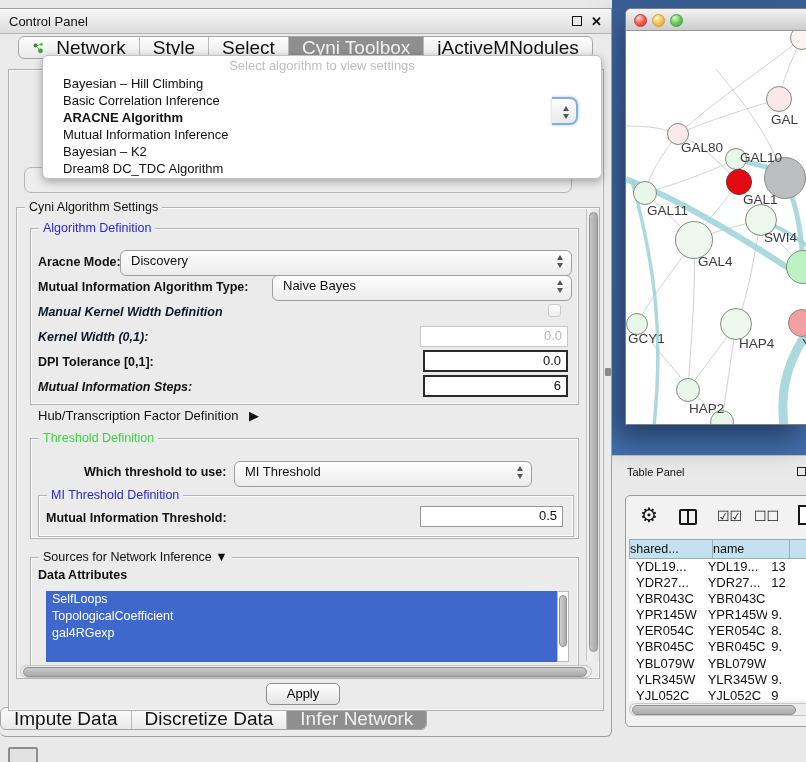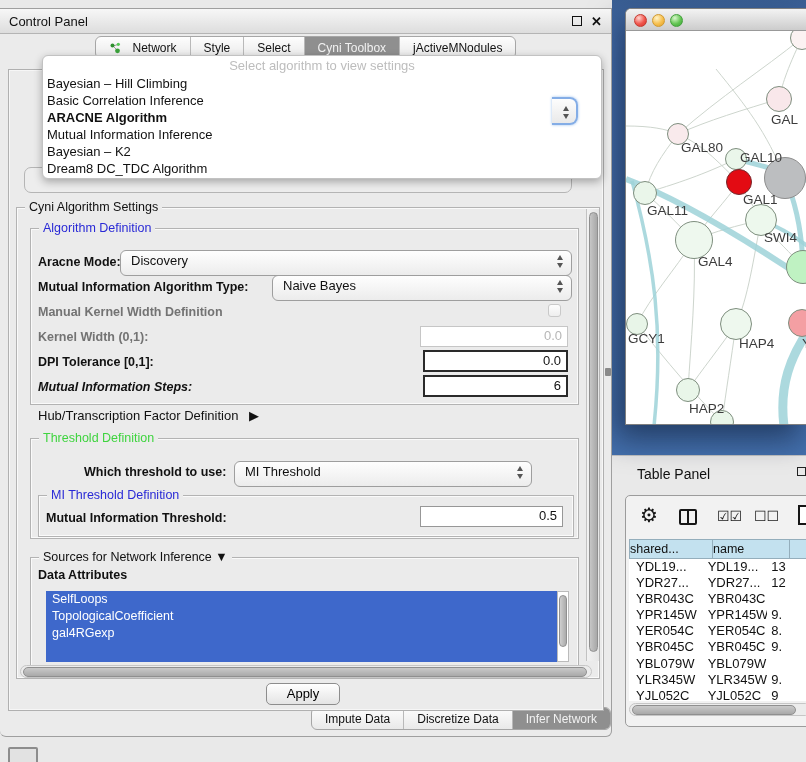--- a/index.html
+++ b/index.html
@@ -12,38 +12,38 @@
   .cp-titlebar { position:absolute; left:0; top:0; width:100%; height:25px;
     background:linear-gradient(#f7f7f7,#dddddd); border-bottom:1px solid #b4b4b4;
     display:flex; align-items:center; padding:0 9px; font-size:13px; }
   .cp-title { flex:1; }
   .float-icon { width:10px; height:10px; border:1.5px solid #111; margin-right:9px; }
   .close-icon { font-size:13px; font-weight:bold; }
 
   .tab-row { position:absolute; left:0; top:27px; width:100%; display:flex; justify-content:center; }
   .tab-group { display:flex; border:1px solid #a6a6a6; border-radius:6px; overflow:hidden;
     background:linear-gradient(#fdfdfd,#e9e9e9); height:23px; }
-  .tab { padding:0 13px; font-size:12px; line-height:22px; border-right:1px solid #b9b9b9;
+  .tab { padding:0 13px; font-size:19px; line-height:22px; border-right:1px solid #b9b9b9;
     display:flex; align-items:center; gap:12px; white-space:nowrap; }
   .tab:last-child { border-right:none; }
   .tab.selected { background:#8f8f8f; color:#f2f2f2; }
 
   .content-frame { position:absolute; left:8px; top:60px; width:596px; height:642px;
     border:1px solid #b0b0b0; box-shadow:inset 0 0 0 1px #f6f6f6; background:#ebebeb; z-index:1; }
 
   
   .group { position:absolute; border:1px solid #b3b3b3; box-shadow:inset 0 0 0 1px #fafafa; z-index:2; }
   .group-title { position:absolute; top:-8px; left:8px; background:#ebebeb; padding:0 4px;
     font-size:12.5px; white-space:nowrap; }
   .t-blue { color:#2929d6; }
   .t-green { color:#3fd43f; }
 
   .lbl { position:absolute; font-size:12.5px; font-weight:bold; white-space:nowrap; z-index:3; }
   .lbl.plain { font-weight:normal; font-size:13px; }
-  .lbl.dis { color:#737373; }
+  .lbl.dis { color:#0f172a;font-style:italic; }
 
   .combo { position:absolute; height:26px; border:1px solid #9e9e9e; border-radius:6px;
     background:linear-gradient(#fefefe,#ececec); font-size:13px; line-height:20px;
     padding-left:10px; z-index:3; }
   .ud { position:absolute; right:7px; top:4px; width:7px; height:14px; }
   .ud::before { content:""; position:absolute; left:0; top:0; border-left:3.5px solid transparent;
     border-right:3.5px solid transparent; border-bottom:5px solid #555; }
   .ud::after { content:""; position:absolute; left:0; bottom:1px; border-left:3.5px solid transparent;
     border-right:3.5px solid transparent; border-top:5px solid #555; }
 
@@ -67,30 +67,30 @@
   .list-vscroll .thumb { position:absolute; left:1px; width:8px;
     background:linear-gradient(90deg,#cfcfcf,#ababab); border:1px solid #909090; border-radius:4px; }
   .hscroll { position:absolute; background:#ececec; border:1px solid #c6c6c6; border-radius:7px; z-index:5; }
   .hscroll .thumb { position:absolute; top:1px; height:10px;
     background:linear-gradient(#c9c9c9,#a9a9a9); border:1px solid #8f8f8f; border-radius:5px; }
 
   .apply-btn { position:absolute; left:266px; top:674px; width:74px; height:22px;
     border:1px solid #8d8d8d; border-radius:5px; background:linear-gradient(#ffffff,#e4e4e4);
     font-size:13px; text-align:center; line-height:20px; z-index:3; }
 
-  .bottom-tab-row { position:absolute; left:0; top:698px; width:100%; display:flex; justify-content:flex-end; }
+  .bottom-tab-row { position:absolute; left:0; top:698px; width:100%; display:flex; justify-content:flex-start; }
 
   
   .algo-overlay { position:absolute; left:18px; top:55px; width:560px; height:124px;
     background:#fff; border:1px solid #c2c2c2; border-radius:6px;
     box-shadow:0 3px 9px rgba(0,0,0,.3); z-index:50;margin-left:24px; }
   .algo-placeholder { position:absolute; top:2px; left:0; width:100%; text-align:center;
     color:#bdbdbd; font-size:13px; }
   .algo-item { position:absolute; left:0; width:100%; height:17px; line-height:17px;
-    font-size:13px; padding-left:4px; }
+    font-size:13px; padding-left:20px; }
   .algo-item.bold { font-weight:bold; }
   .combo-fragment { position:absolute; left:552px; top:97px; width:26px; height:28px;
     border:2px solid #84ade6; border-left:none; border-radius:0 8px 8px 0;
     background:linear-gradient(#fdfdfd,#e9e9e9); box-shadow:0 0 3px #9cc0ee; z-index:60; }
   .hidden-combo { position:absolute; left:24px; top:158px; width:548px; height:26px;
     border:1px solid #b5b5b5; border-radius:7px; background:#ededed; z-index:1; }
 
   .grip { position:absolute; left:605px; top:368px; width:6px; height:8px; background:#8a8a8a;
     border-radius:1px; z-index:11; }
   .mini-icon { position:absolute; left:8px; top:747px; width:30px; height:17px;
@@ -109,21 +109,21 @@
   .light.yellow { left:26px; background:radial-gradient(circle at 35% 28%, #fff3c8, #f6bf4e 55%, #df9f2b); border:1px solid #d0992f;}
   .light.green { left:44px; background:radial-gradient(circle at 35% 28%, #d9f7cc, #63c553 55%, #3da239); border:1px solid #43a03c;}
   .net-canvas { position:absolute; left:0; top:22px; width:185px; height:395px; background:#fff; overflow:hidden; }
   .net-canvas svg { position:absolute; left:0; top:0; }
   .node { position:absolute; border-radius:50%; border:1px solid #7e8e7e; z-index:2; }
   .node-label { position:absolute; font-size:13.5px; color:#3c3c3c; white-space:nowrap; z-index:3; }
 
   
   .table-region { position:absolute; left:612px; top:455px; width:194px; height:307px;
     background:#e9e9e9; border-top:1px solid #c3c3c3; z-index:2; }
-  .tp-title { position:absolute; left:25px; top:10px; font-size:14px; }
+  .tp-title { position:absolute; left:15px; top:10px; font-size:11px; }
   .tp-float { position:absolute; left:185px; top:11px; width:9px; height:9px; border:1.5px solid #222; }
   .table-window { position:absolute; left:625px; top:495px; width:190px; height:232px;
     background:#f2f2f2; border:1px solid #9c9c9c; border-radius:5px; z-index:3; overflow:hidden; }
   .gear-icon { position:absolute; left:14px; top:9px; font-size:20px; line-height:20px; color:#161616; }
   .cols-icon { position:absolute; left:53px; top:13px; width:18px; height:16px; border:2px solid #161616; border-radius:2px; }
   .cols-icon::after { content:""; position:absolute; left:6px; top:0; width:2px; height:12px; background:#161616; }
   .chk-icon { position:absolute; top:12px; font-size:14px; letter-spacing:0; color:#161616; }
   .page-icon { position:absolute; left:172px; top:9px; width:15px; height:20px; border:2px solid #161616; background:#fff; }
   .tbl-header { position:absolute; left:3px; top:43px; display:flex; }
   .tbl-header .hcell { height:20px; background:#c3e1ef; border:1px solid #94aebc;

